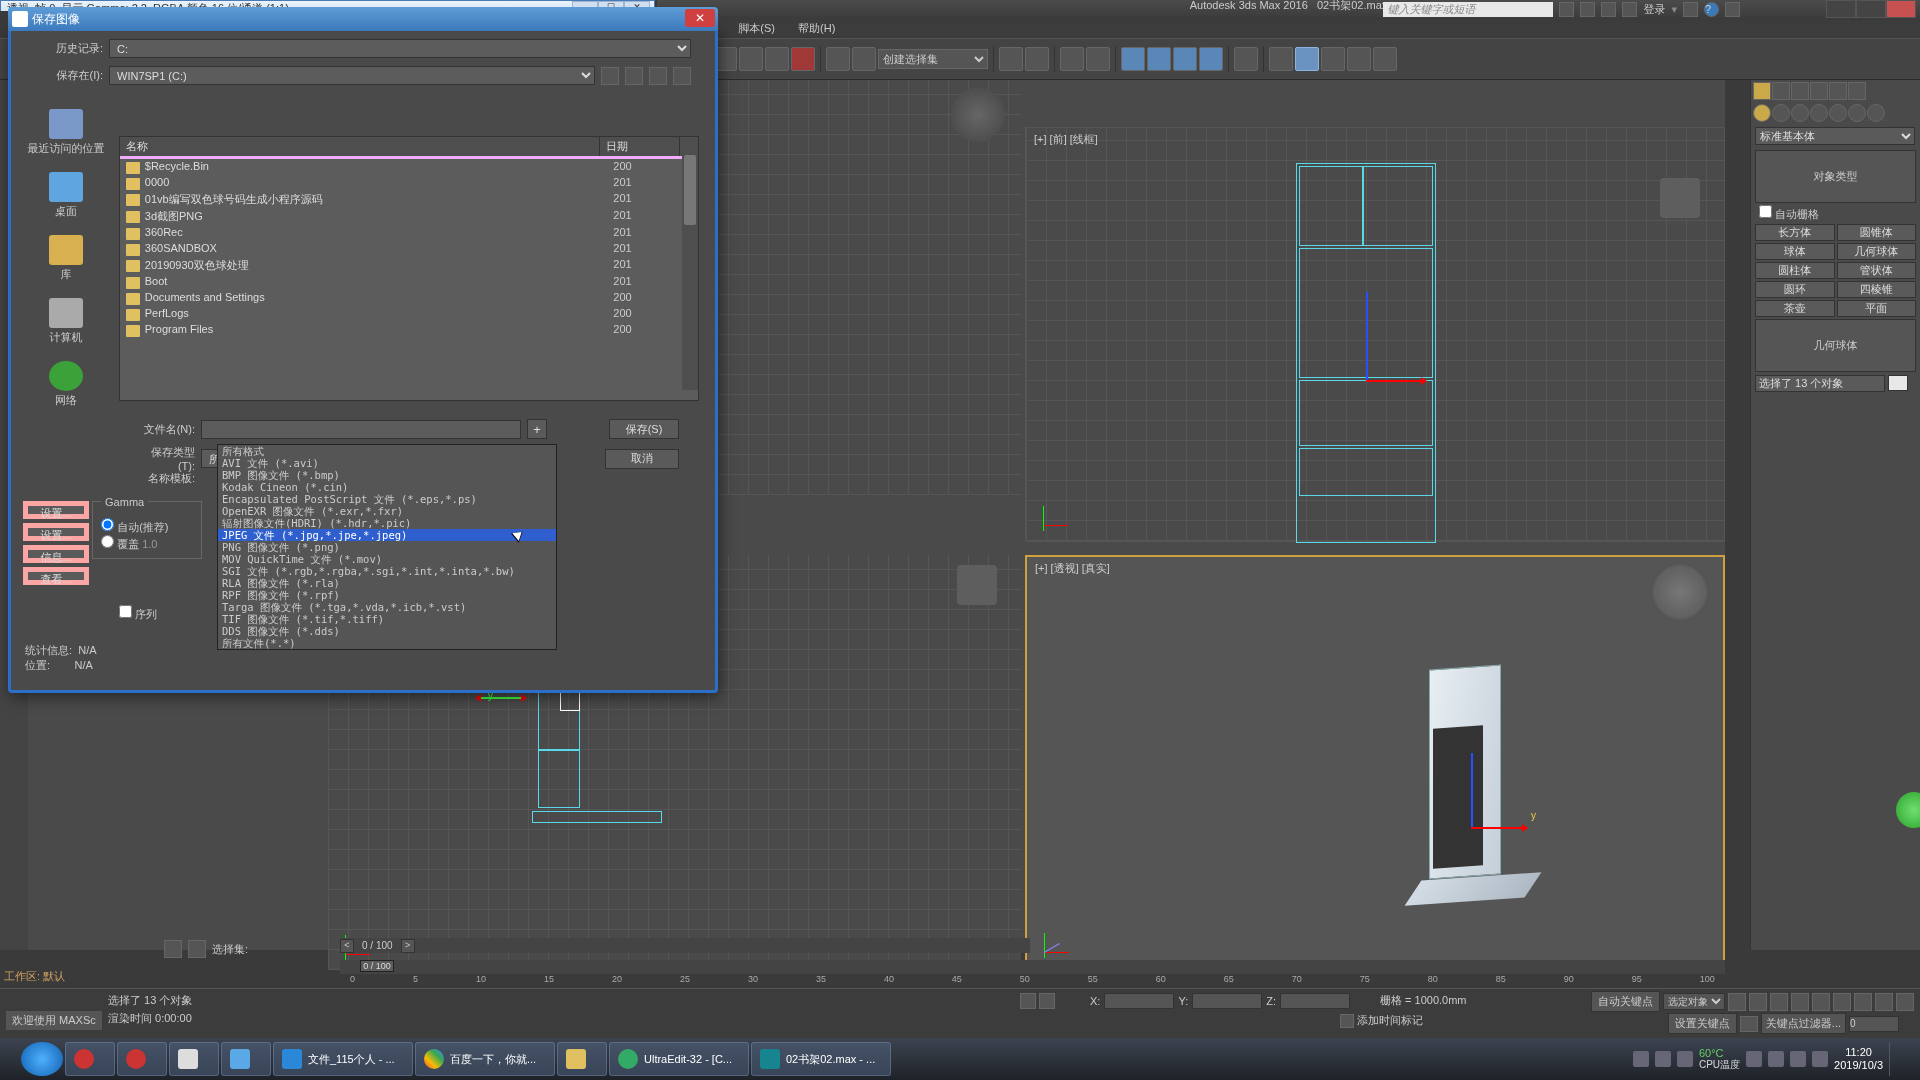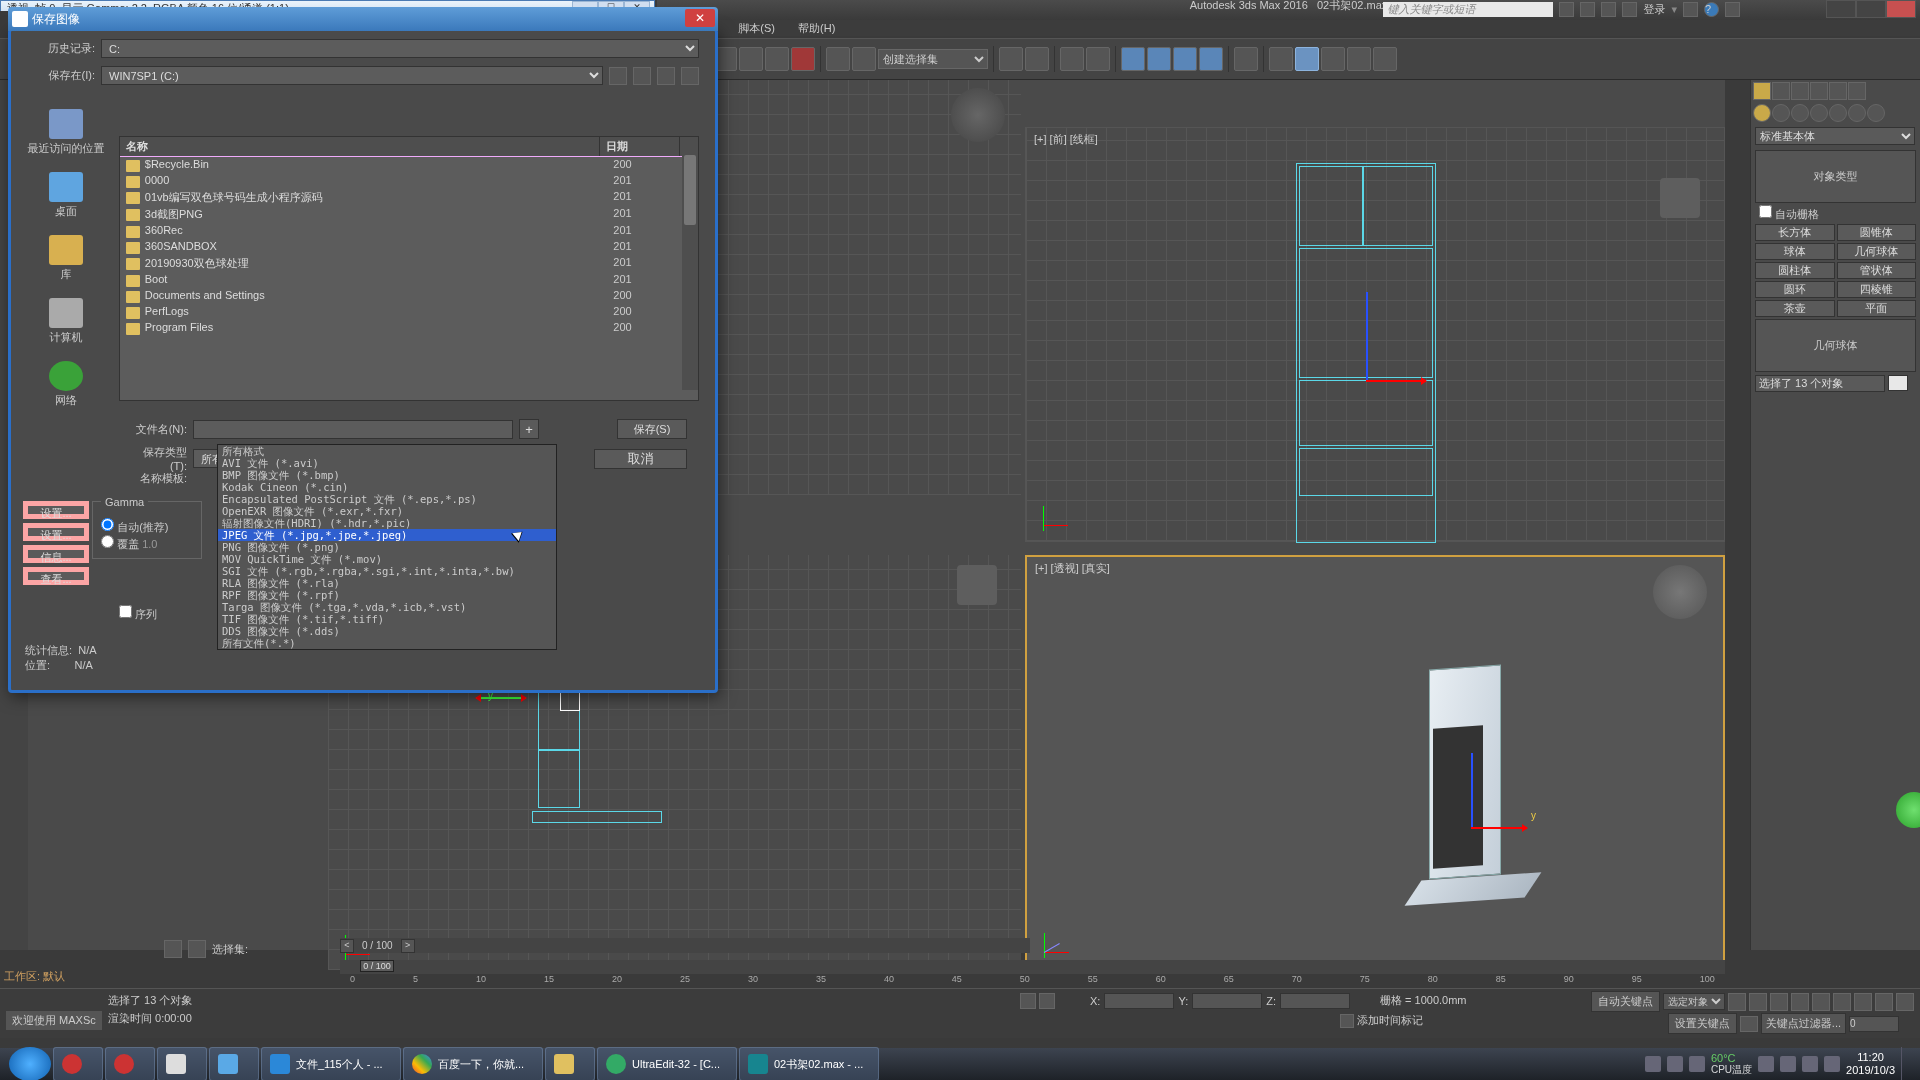--- a/index.html
+++ b/index.html
@@ -72,35 +72,35 @@
 .rightpanel .btn-grid button { background: #5a5a5a; color: #ddd; border: 1px solid #333; font-size: 11px; height: 17px; }
 .rightpanel .name-row { margin: 3px 4px; }
 .rightpanel .name-row input { width: 130px; background: #5a5a5a; color: #ddd; border: 1px solid #333; font-size: 11px; height: 17px; padding-left: 3px; }
 .rightpanel .swatch { display: inline-block; width: 20px; height: 16px; background: #e8e8e8; border: 1px solid #333; vertical-align: top; }
 
 
 .dialog { position: absolute; top: 28px; left: 8px; width: 710px; height: 665px; background: #4a4a4a; border: 3px solid #2a6fc9; border-radius: 4px; box-shadow: 2px 4px 16px rgba(0,0,0,.5); }
 .dialog .dtitle { position: absolute; top: -24px; left: -3px; right: -3px; height: 24px; background: linear-gradient(#5f9dd8,#3b79bb); color: #fff; line-height: 24px; padding-left: 24px; font-size: 12px; border-radius: 4px 4px 0 0; }
 .dialog .dtitle .ico { position: absolute; left: 4px; top: 4px; width: 16px; height: 16px; background: #fff; border-radius: 2px; }
 .dialog .dtitle .close { position: absolute; right: 3px; top: 2px; width: 30px; height: 18px; background: #d04040; color: #fff; text-align: center; border-radius: 2px; line-height: 18px; }
-.dialog .row { display: flex; align-items: center; padding: 4px 16px; gap: 6px; font-size: 11px; color: #ccc; }
+.dialog .row { display: flex; align-items: center; padding: 4px 24px; gap: 6px; font-size: 11px; color: #ccc; }
 .dialog .row .lbl { width: 68px; text-align: right; }
 .dialog .row select, .dialog .row input[type=text] { flex: 1; background: #5c5c5c; color: #ddd; border: 1px solid #333; height: 19px; font-size: 11px; padding-left: 3px; }
 .dialog .row .hist { width: 550px; }
 .dialog .row .loc { width: 230px; }
 .dialog .row .mbtn { width: 18px; height: 18px; background: #555; border: 1px solid #666; }
 .dialog .places { position: absolute; top: 72px; left: 8px; width: 94px; height: 300px; background: #4a4a4a; }
 .dialog .places .pl { text-align: center; padding: 4px 0 10px; font-size: 11px; color: #ccc; }
 .dialog .places .pl .pic { width: 34px; height: 30px; margin: 2px auto; background: #7a98c8; border-radius: 3px; }
 .dialog .places .pl .pic.desk { background: #5fa5e0; }
 .dialog .places .pl .pic.lib { background: #d8b050; }
 .dialog .places .pl .pic.comp { background: #aaa; }
 .dialog .places .pl .pic.net { background: #3aa239; border-radius: 50%; }
 .dialog .filelist { position: absolute; top: 105px; left: 108px; width: 580px; height: 265px; background: #5c5c5c; border: 1px solid #333; overflow: hidden; }
-.dialog .filelist .hdr { display: flex; background: #4e4e4e; border-bottom: 1px solid #f0abfc; font-weight: bold; }
+.dialog .filelist .hdr { display: flex; background: #4e4e4e; border-bottom: 3px solid #f0abfc; }
 .dialog .filelist .hdr div { padding: 2px 6px; font-size: 11px; color: #ddd; border-right: 1px solid #333; }
 .dialog .filelist .hdr .c1 { width: 480px; }
 .dialog .filelist .hdr .c2 { width: 80px; }
 .dialog .filelist .fr { display: flex; padding: 1px 6px; font-size: 11px; color: #ddd; }
 .dialog .filelist .fr .fico { width: 14px; height: 12px; background: #e0c060; border-radius: 1px; margin-right: 5px; margin-top: 2px; }
 .dialog .filelist .fr .c1 { width: 476px; }
 .dialog .filelist .fr .c2 { width: 80px; color: #ccc; }
 .dialog .filelist .sb { position: absolute; right: 0; top: 18px; bottom: 10px; width: 16px; background: #4e4e4e; }
 .dialog .filelist .sb .thumb { position: absolute; top: 0; left: 2px; width: 12px; height: 70px; background: #777; border-radius: 2px; }
 .dialog .plus { width: 20px; height: 20px; background: #5a5a5a; color: #ddd; border: 1px solid #333; font-size: 13px; }
@@ -130,21 +130,21 @@
 .bottombar .xyz { position: absolute; left: 1090px; top: 4px; font-size: 11px; color: #ccc; display: flex; gap: 4px; align-items: center; }
 .bottombar .xyz input { width: 70px; height: 16px; background: #555; border: 1px solid #333; color: #ccc; font-size: 10px; }
 .bottombar .gs { position: absolute; left: 1380px; top: 4px; font-size: 11px; color: #ccc; }
 .bottombar .ak { position: absolute; right: 6px; top: 2px; display: flex; gap: 3px; align-items: center; font-size: 11px; color: #ccc; }
 .bottombar .ak .b { width: 18px; height: 18px; background: #555; border: 1px solid #666; }
 .bottombar .ak select { background: #555; color: #ccc; border: 1px solid #333; height: 17px; font-size: 10px; }
 .bottombar .ak2 { position: absolute; right: 6px; top: 24px; display: flex; gap: 3px; align-items: center; font-size: 11px; color: #ccc; }
 .bottombar .add { position: absolute; left: 1340px; top: 24px; font-size: 11px; color: #ccc; }
 
 
-.taskbar { position: absolute; left: 0; right: 0; bottom: 0; height: 32px; background: linear-gradient(#3d4450,#1e2228); display: flex; align-items: center; padding: 0 9px; gap: 2px; margin-top: 26px; }
+.taskbar { position: absolute; left: 0; right: 0; bottom: 0; height: 42px; background: linear-gradient(#3d4450,#1e2228); display: flex; align-items: center; padding: 0 21px; gap: 2px; margin-top: 26px; }
 .taskbar .start { width: 42px; height: 34px; background: radial-gradient(circle,#4fb0ff,#1060b0); border-radius: 50%; }
 .taskbar .tbtn { height: 34px; min-width: 50px; background: rgba(80,100,130,.5); border: 1px solid rgba(150,180,220,.3); border-radius: 3px; display: flex; align-items: center; padding: 0 8px; gap: 6px; font-size: 11px; color: #fff; }
 .taskbar .tbtn .ic { width: 20px; height: 20px; background: #888; border-radius: 3px; }
 .taskbar .tray { margin-left: auto; display: flex; align-items: center; gap: 6px; font-size: 11px; color: #fff; }
 .taskbar .tray .ti { width: 16px; height: 16px; background: #667; border-radius: 2px; }
 
 .cursor { position: absolute; top: 527px; left: 513px; width: 12px; height: 18px; z-index: 100; }
 .cursor::before { content: ''; position: absolute; border: 6px solid transparent; border-left: 10px solid #000; transform: rotate(-40deg); }
 .cursor::after { content: ''; position: absolute; border: 5px solid transparent; border-left: 8px solid #fff; transform: rotate(-40deg); left: 1px; top: 1px; }
 
@@ -425,21 +425,21 @@
     <span class="lbl" style="width:60px;">文件名(N):</span>
     <input type="text" style="width: 320px; flex: 0 0 auto;">
     <button class="plus">+</button>
     <div style="flex:1"></div>
     <button style="width:70px;height:20px;background:#5a5a5a;color:#ddd;border:1px solid #333;font-size:11px;">保存(S)</button>
   </div>
   <div class="row" style="position:absolute;top:410px;left:100px;right:12px;">
     <span class="lbl" style="width:60px;">保存类型(T):</span>
     <select style="width:335px;flex:none;"><option>所有格式</option></select>
     <div style="flex:1"></div>
-    <button style="width:93px;height:20px;background:#5a5a5a;color:#ddd;border:1px solid #333;font-size:13px;">取消</button>
+    <button style="width:74px;height:20px;background:#5a5a5a;color:#ddd;border:1px solid #333;font-size:11px;">取消</button>
   </div>
   <div class="row" style="position:absolute;top:436px;left:100px;right:12px;">
     <span class="lbl" style="width:60px;">名称模板:</span>
   </div>
 
   <div class="lower" style="top:470px;left:12px;">
     <div class="sidebtns">
       <button>设置...</button>
       <button>设置...</button>
       <button>信息...</button>

